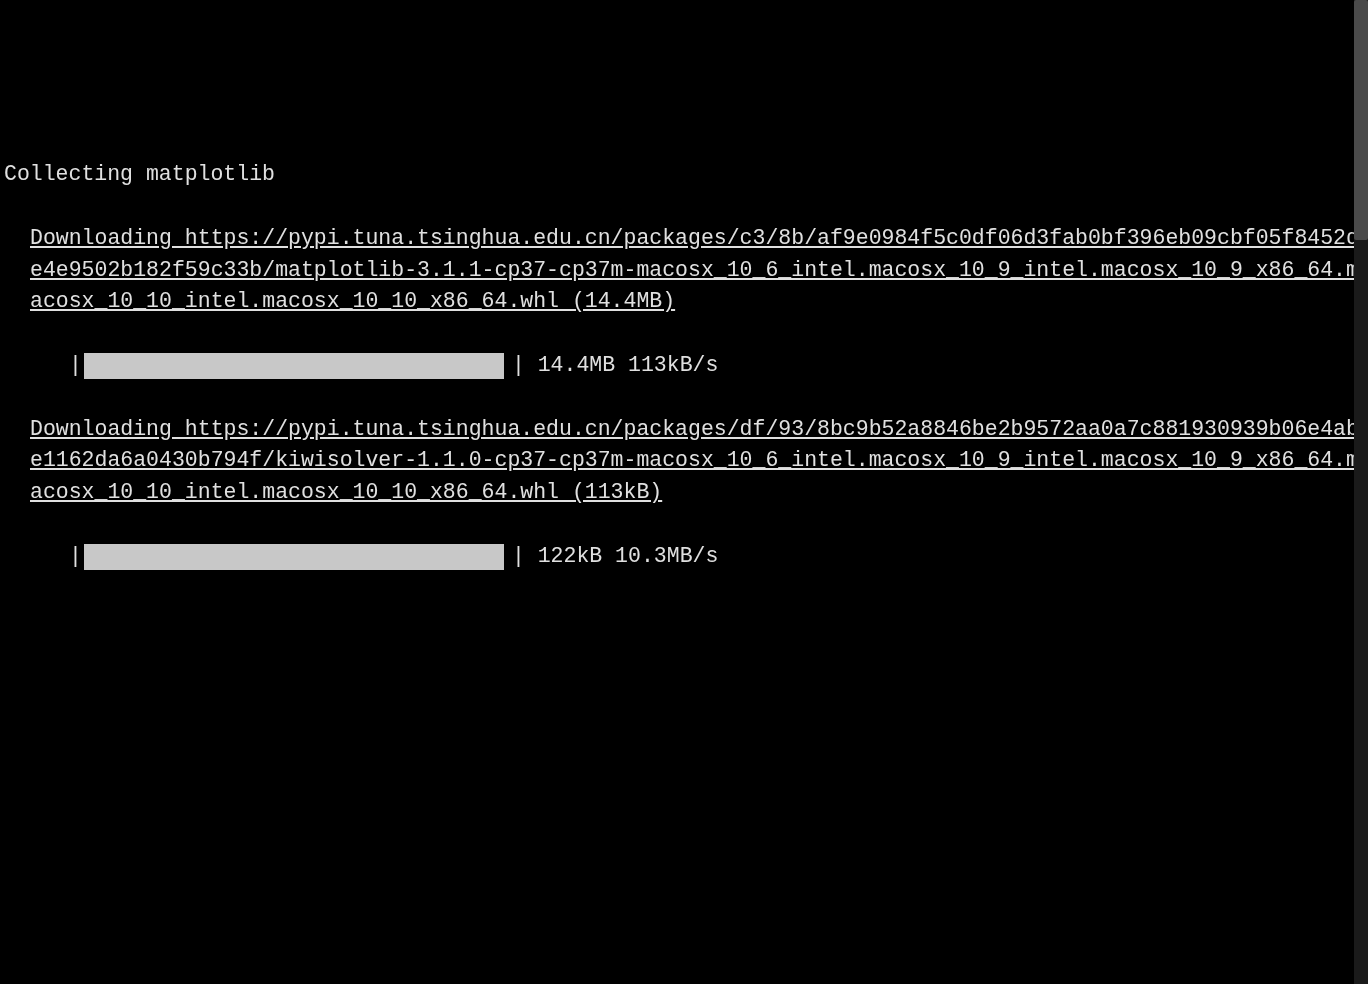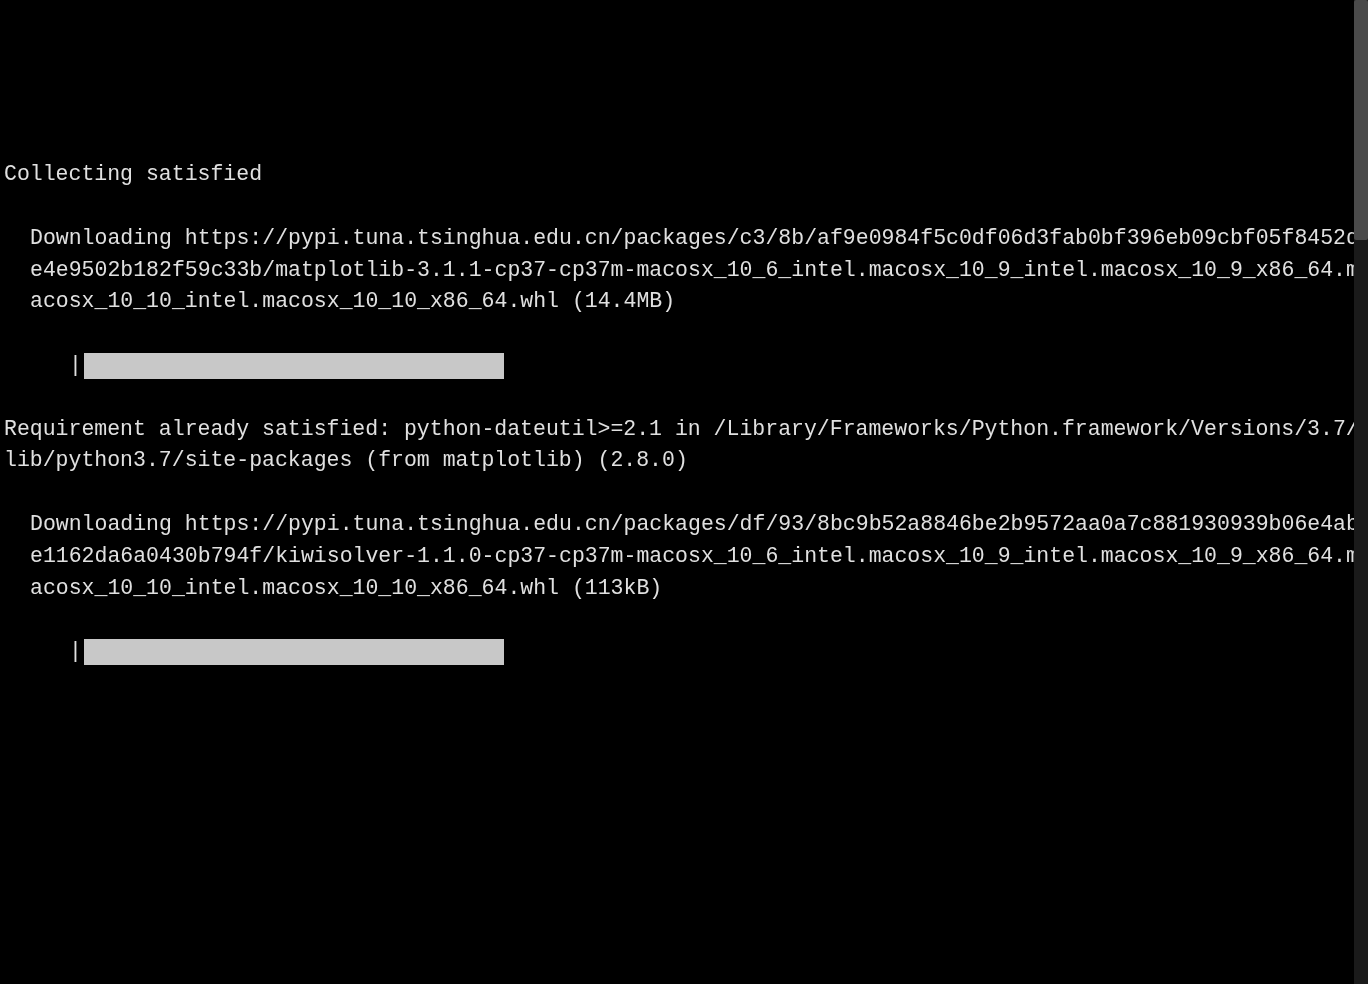--- a/index.html
+++ b/index.html
@@ -21,20 +21,21 @@
       word-break: break-all;
     }
     .terminal {
       width: 100%;
     }
     .line {
       display: block;
     }
     .indent {
       padding-left: 26px;
+      text-decoration: underline;
     }
     .progress-line {
       display: flex;
       align-items: center;
       padding-left: 65px;
     }
     .progress-pipe {
       color: #e0e0e0;
     }
     .progress-bar {
@@ -65,26 +66,25 @@
       background: #4a4a4a;
       border-radius: 2px;
     }
   </style>
 </head>
 <body>
 
 
 
 <div class="terminal">
-<span class="line">Collecting satisfied</span>
+<span class="line">Collecting matplotlib</span>
 <span class="line indent">Downloading https://pypi.tuna.tsinghua.edu.cn/packages/c3/8b/af9e0984f5c0df06d3fab0bf396eb09cbf05f8452de4e9502b182f59c33b/matplotlib-3.1.1-cp37-cp37m-macosx_10_6_intel.macosx_10_9_intel.macosx_10_9_x86_64.macosx_10_10_intel.macosx_10_10_x86_64.whl (14.4MB)</span>
-<div class="progress-line"><span class="progress-pipe">|</span><span class="progress-bar"></span></div>
-<span class="line">Requirement already satisfied: python-dateutil&gt;=2.1 in /Library/Frameworks/Python.framework/Versions/3.7/lib/python3.7/site-packages (from matplotlib) (2.8.0)</span>
+<div class="progress-line"><span class="progress-pipe">|</span><span class="progress-bar"></span><span class="progress-text">| 14.4MB 113kB/s</span></div>
 <span class="line indent">Downloading https://pypi.tuna.tsinghua.edu.cn/packages/df/93/8bc9b52a8846be2b9572aa0a7c881930939b06e4abe1162da6a0430b794f/kiwisolver-1.1.0-cp37-cp37m-macosx_10_6_intel.macosx_10_9_intel.macosx_10_9_x86_64.macosx_10_10_intel.macosx_10_10_x86_64.whl (113kB)</span>
-<div class="progress-line"><span class="progress-pipe">|</span><span class="progress-bar"></span></div>
+<div class="progress-line"><span class="progress-pipe">|</span><span class="progress-bar"></span><span class="progress-text">| 122kB 10.3MB/s</span></div>
 
 
 
 
 
 
 
 
 
 </div>

